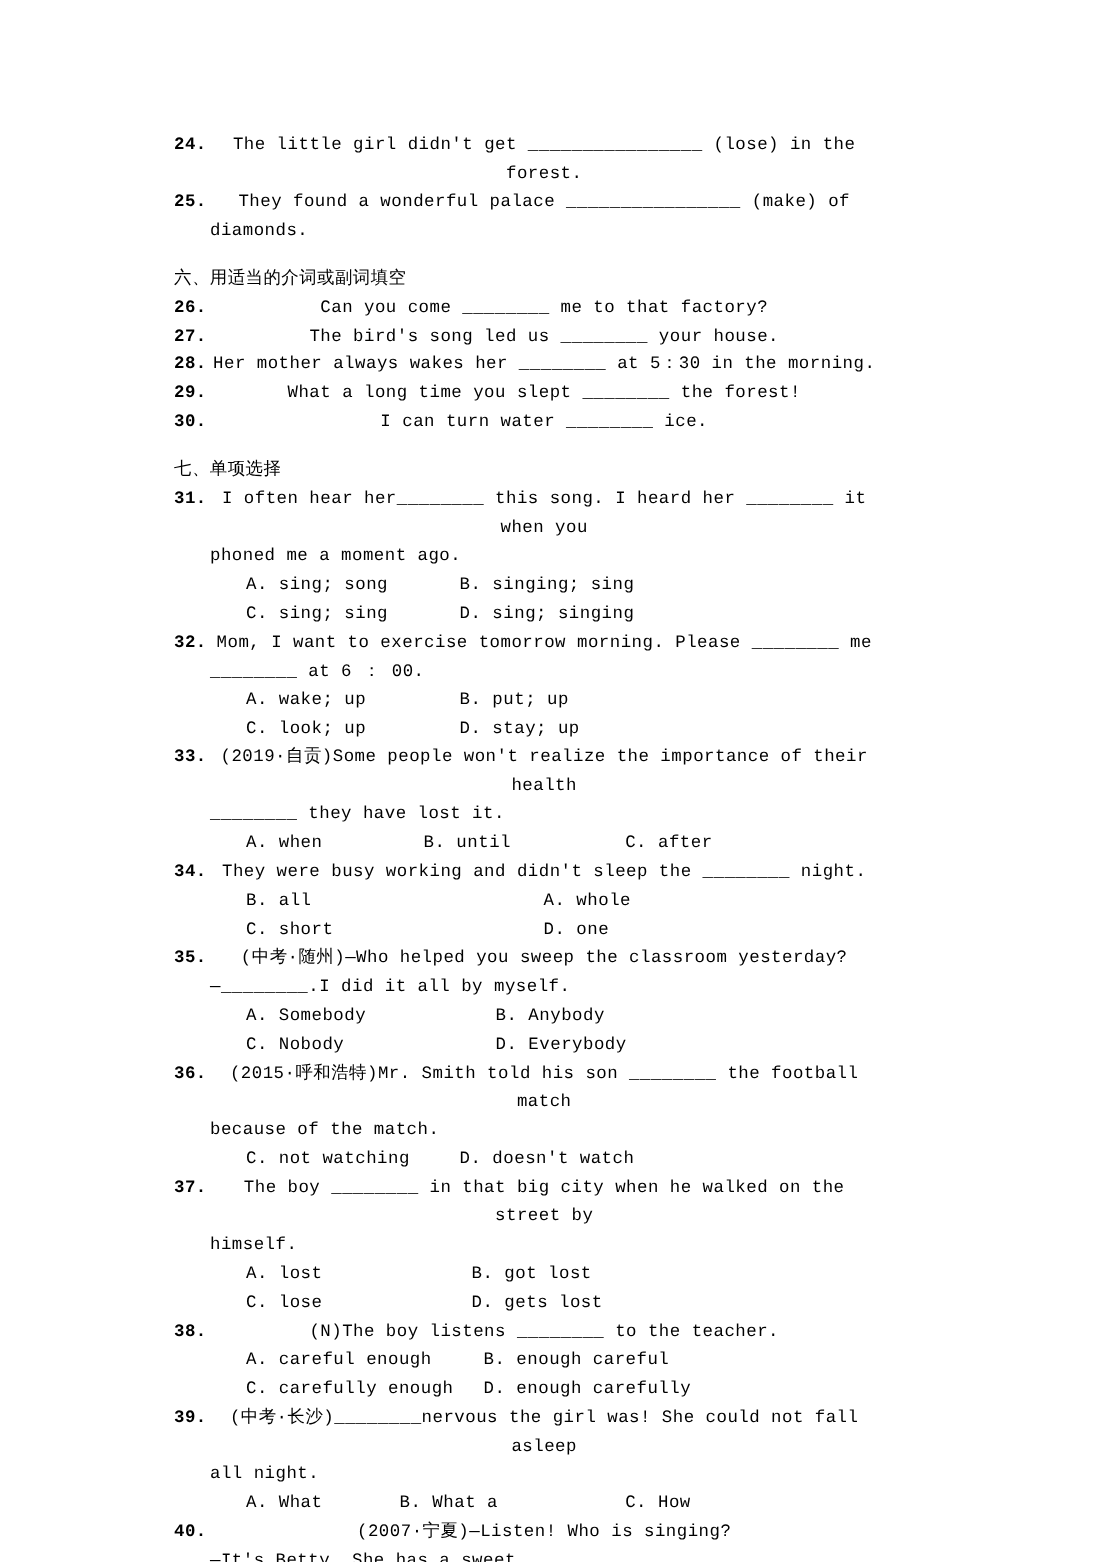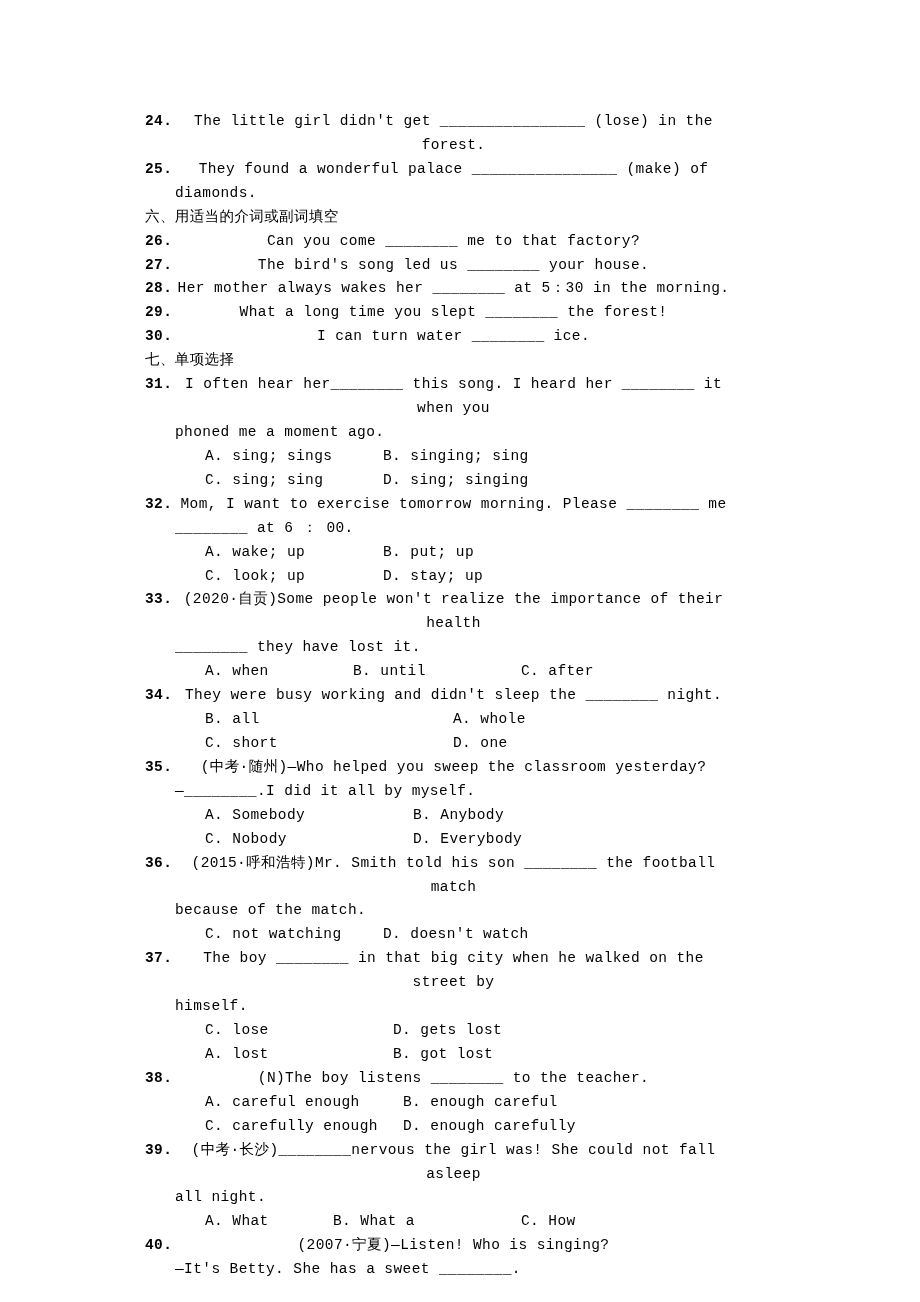--- a/index.html
+++ b/index.html
@@ -45,21 +45,21 @@
     min-width: 160px;
     padding-right: 18px;
     white-space: nowrap;
   }
   .opt2 {
     min-width: 230px;
     padding-right: 18px;
     white-space: nowrap;
   }
   .section {
-    margin-top: 0;
+    margin-top: 16px;
   }
 </style>
 </head>
 <body>
 
 <div class="page">
 
   <div class="row">
     <span class="num">24.</span>
     <span class="body">The little girl didn't get ________________ (lose) in the forest.</span>
@@ -95,21 +95,21 @@
   </div>
 
   <div class="section">七、单项选择</div>
 
   <div class="row">
     <span class="num">31.</span>
     <span class="body">I often hear her________ this song. I heard her ________ it when you</span>
   </div>
   <div class="cont">phoned me a moment ago.</div>
   <div class="opts">
-    <span class="opt">A. sing; sings</span>
+    <span class="opt">A. sing; song</span>
     <span class="opt">B. singing; sing</span>
   </div>
   <div class="opts">
     <span class="opt">C. sing; sing</span>
     <span class="opt">D. sing; singing</span>
   </div>
 
   <div class="row">
     <span class="num">32.</span>
     <span class="body">Mom, I want to exercise tomorrow morning. Please ________ me</span>
@@ -119,21 +119,21 @@
     <span class="opt">A. wake; up</span>
     <span class="opt">B. put; up</span>
   </div>
   <div class="opts">
     <span class="opt">C. look; up</span>
     <span class="opt">D. stay; up</span>
   </div>
 
   <div class="row">
     <span class="num">33.</span>
-    <span class="body">(2020·自贡)Some people won't realize the importance of their health</span>
+    <span class="body">(2019·自贡)Some people won't realize the importance of their health</span>
   </div>
   <div class="cont">________ they have lost it.</div>
   <div class="opts">
     <span class="opt" style="min-width:130px">A. when</span>
     <span class="opt" style="min-width:150px">B. until</span>
     <span class="opt">C. after</span>
   </div>
 
   <div class="row">
     <span class="num">34.</span>
@@ -171,26 +171,26 @@
     <span class="opt">C. not watching</span>
     <span class="opt">D. doesn't watch</span>
   </div>
 
   <div class="row">
     <span class="num">37.</span>
     <span class="body">The boy ________ in that big city when he walked on the street by</span>
   </div>
   <div class="cont">himself.</div>
   <div class="opts">
+    <span class="opt" style="min-width:170px">A. lost</span>
+    <span class="opt">B. got lost</span>
+  </div>
+  <div class="opts">
     <span class="opt" style="min-width:170px">C. lose</span>
     <span class="opt">D. gets lost</span>
-  </div>
-  <div class="opts">
-    <span class="opt" style="min-width:170px">A. lost</span>
-    <span class="opt">B. got lost</span>
   </div>
 
   <div class="row">
     <span class="num">38.</span>
     <span class="body">(N)The boy listens ________ to  the teacher.</span>
   </div>
   <div class="opts">
     <span class="opt" style="min-width:180px">A. careful enough</span>
     <span class="opt">B. enough careful</span>
   </div>

